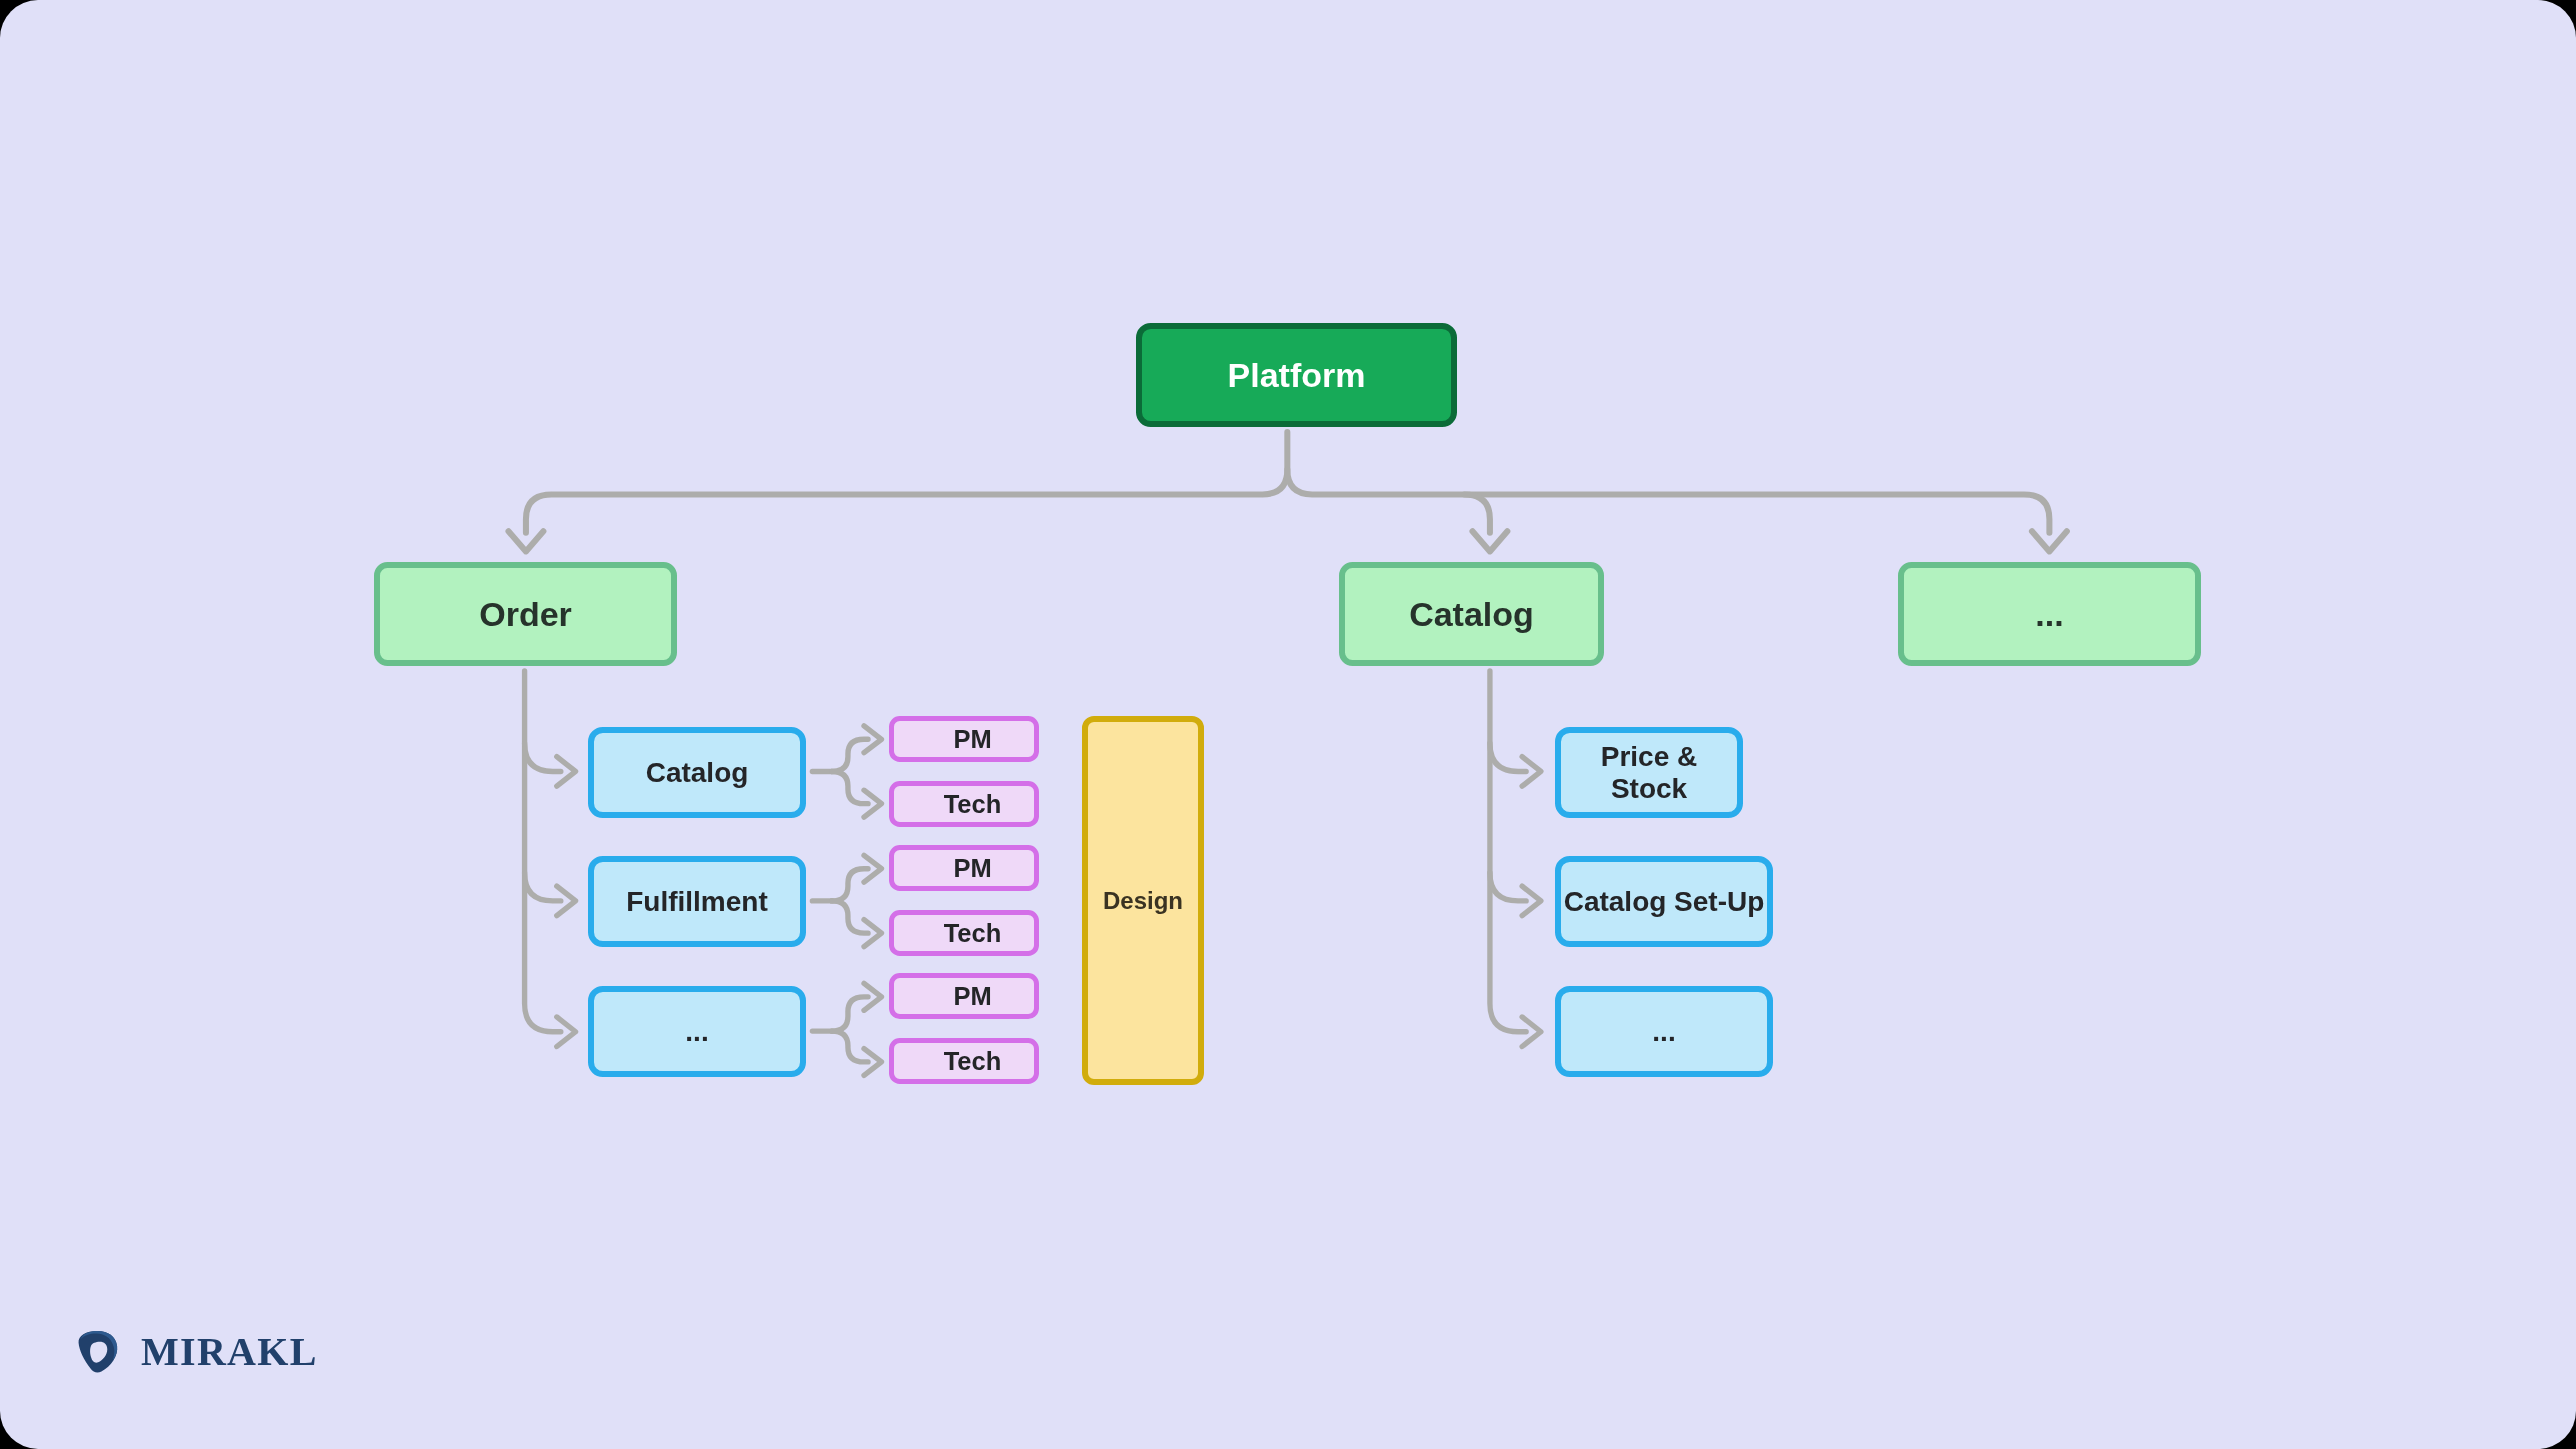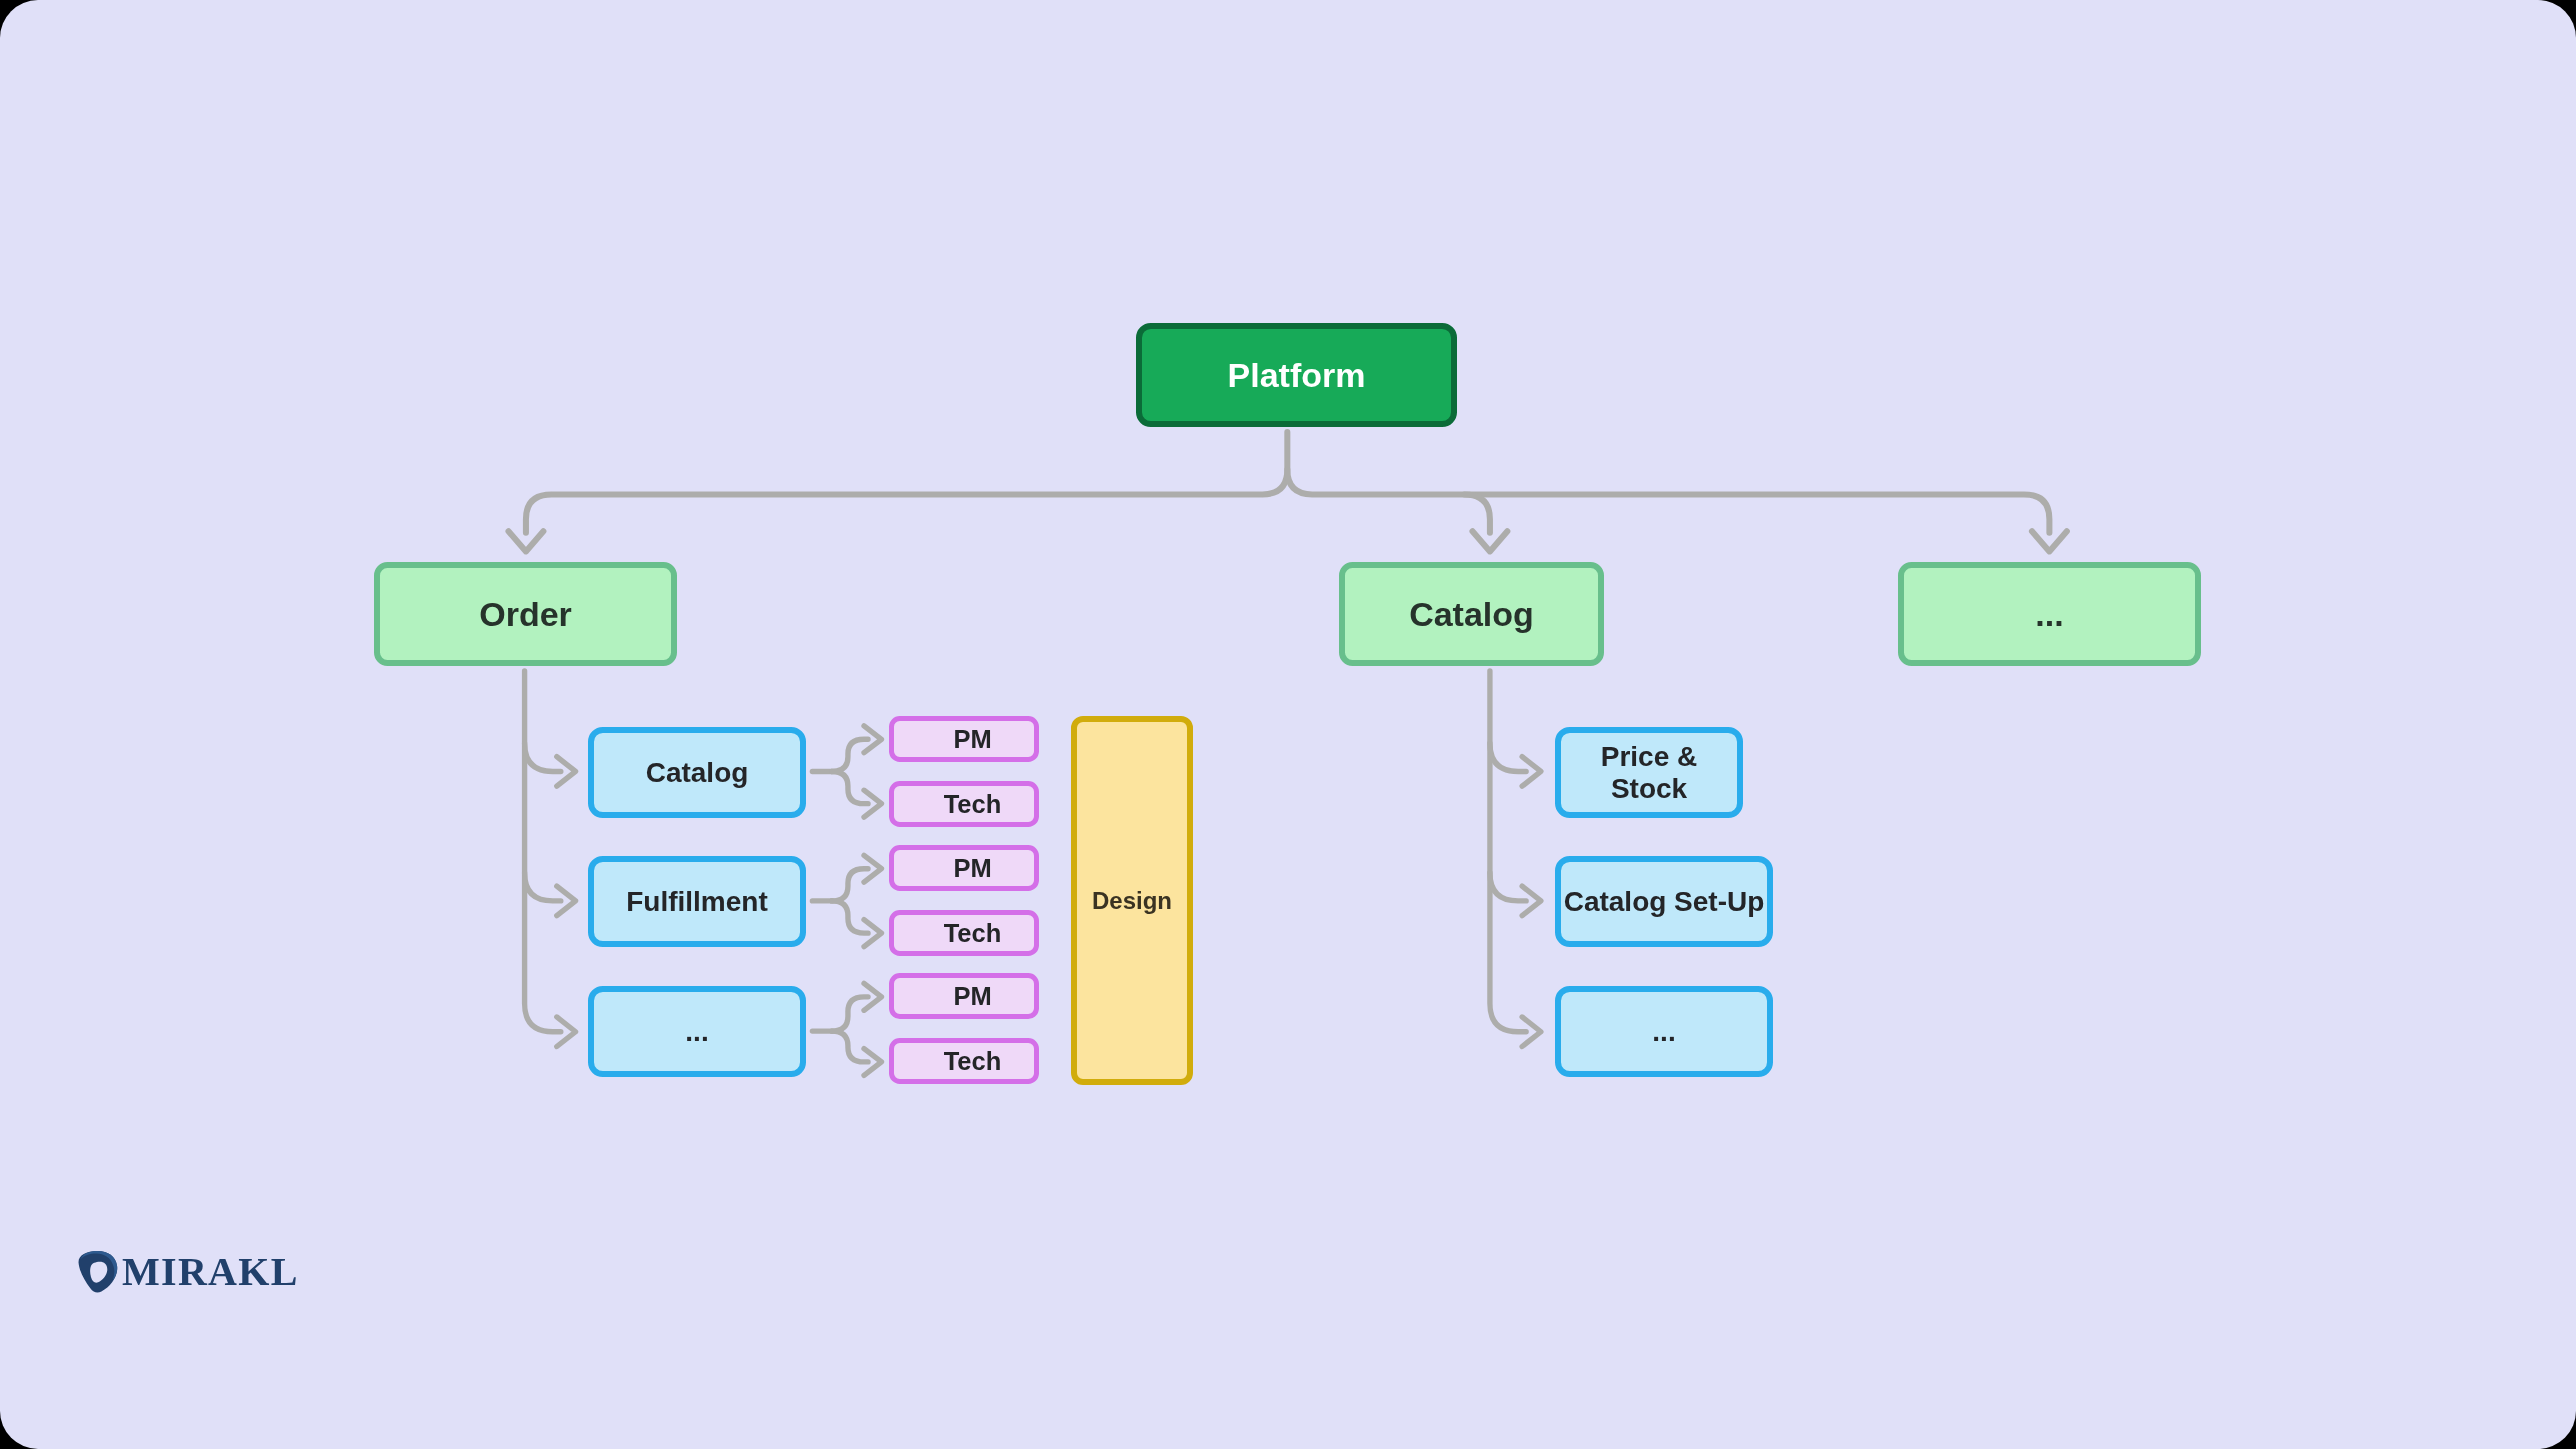--- a/index.html
+++ b/index.html
@@ -10,22 +10,22 @@
         box-sizing:border-box;font-weight:bold;text-align:center;}
   .green-dark{background:#17AA58;border:6.7px solid #0B6B38;border-radius:14.8px;
               color:#FFFFFF;font-size:34px;}
   .green-light{background:#B2F2BF;border:6px solid #68BF8C;border-radius:13.4px;
                color:#26332B;font-size:34px;}
   .blue{background:#BFE8FA;border:6px solid #29ACEC;border-radius:14.8px;
         color:#242528;font-size:28px;}
   .purple{background:#EFD9F8;border:5.4px solid #D46FE8;border-radius:10.7px;
           color:#242528;font-size:25.5px;padding-left:17px;}
   .yellow{background:#FCE49E;border:6.7px solid #D1AC0C;border-radius:12px;
-          color:#3A3322;font-size:24px;}
-  #logo{position:absolute;left:74px;top:1248px;height:48px;display:flex;align-items:center;gap:1px;}
+          color:#3A3322;font-size:24px;margin-left:11px;}
+  #logo{position:absolute;left:74px;top:1328px;height:48px;display:flex;align-items:center;gap:20px;}
   #logo .wordmark{font-family:"Liberation Serif","DejaVu Serif",serif;font-weight:bold;
                   font-size:40px;color:#21406B;letter-spacing:1.3px;line-height:48px;}
 </style>
 </head>
 <body>
 
 <div id="canvas">
 
   <svg class="connectors" viewBox="0 0 3840 2160" fill="none" stroke="#ADADAB" stroke-linecap="round" stroke-linejoin="round">
 

